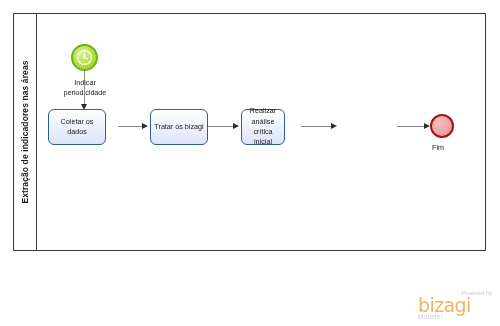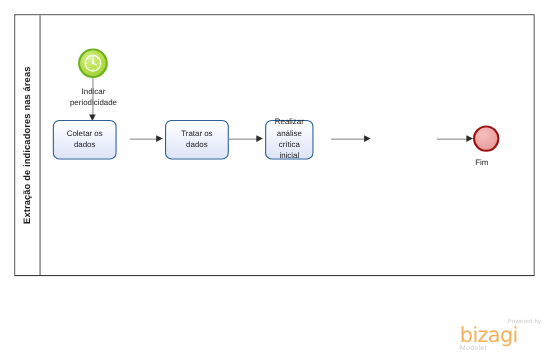--- a/index.html
+++ b/index.html
@@ -207,21 +207,21 @@
 
   <div class="task" style="left:48px; top:109px; width:58px; height:36px;">
     <span style="white-space:pre-line">Coletar os
 dados</span>
   </div>
 
   <div class="flow-line flow-h" style="left:118px; top:126px; width:26px;"></div>
   <div class="arrow-r" style="left:142px; top:123px;"></div>
 
   <div class="task" style="left:150px; top:109px; width:58px; height:36px;">
-    <span style="white-space:pre-line">Tratar os dados</span>
+    <span style="white-space:pre-line">Tratar os bizagi</span>
   </div>
 
   <div class="flow-line flow-h" style="left:208px; top:126px; width:27px;"></div>
   <div class="arrow-r" style="left:233px; top:123px;"></div>
 
   <div class="task" style="left:241px; top:109px; width:44px; height:36px;">
     <span style="white-space:pre-line">Realizar análise
 crítica inicial</span>
   </div>
 

